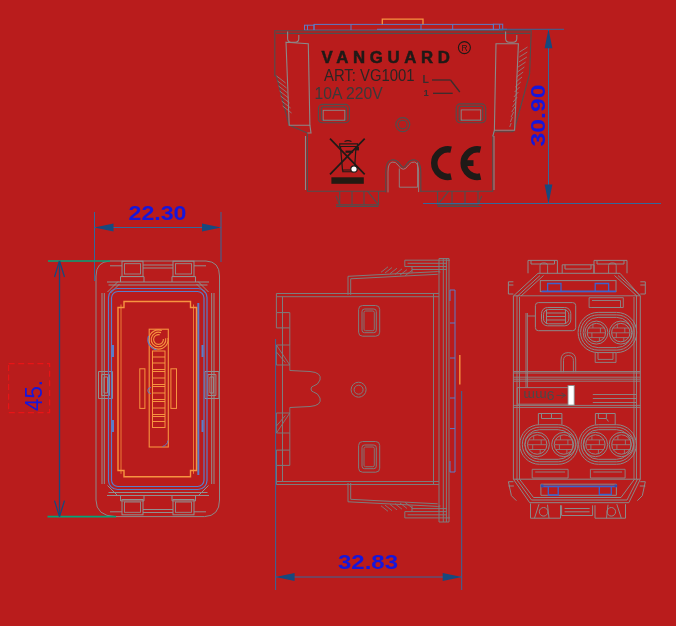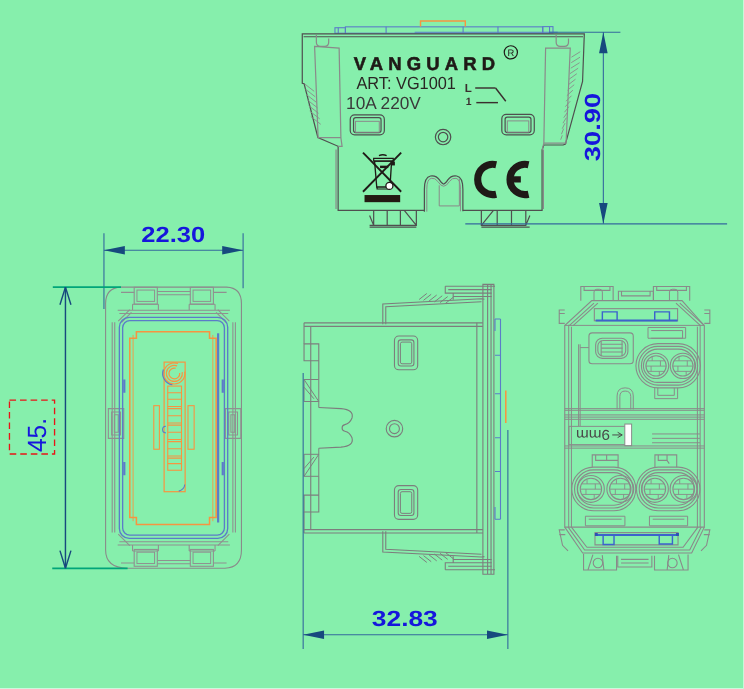--- a/index.html
+++ b/index.html
@@ -1,16 +1,16 @@
 <!DOCTYPE html>
 <html><head>
 <meta charset="utf-8">
 <style>
   html,body{margin:0;padding:0;background:#ffffff;}
-  .page{width:676px;height:626px;position:relative;background:#86efac;overflow:hidden;}
+  .page{width:676px;height:626px;position:relative;background:#b91c1c;overflow:hidden;}
   svg{position:absolute;top:0;left:0;}
   text{font-family:"Liberation Sans",sans-serif;}
 </style>
 </head>
 <body>
 <div class="page">
 <svg width="676" height="626" viewBox="0 0 676 626">
 
 <g id="topview" fill="none" stroke="#4f4f4f" stroke-width="1.1">
 

